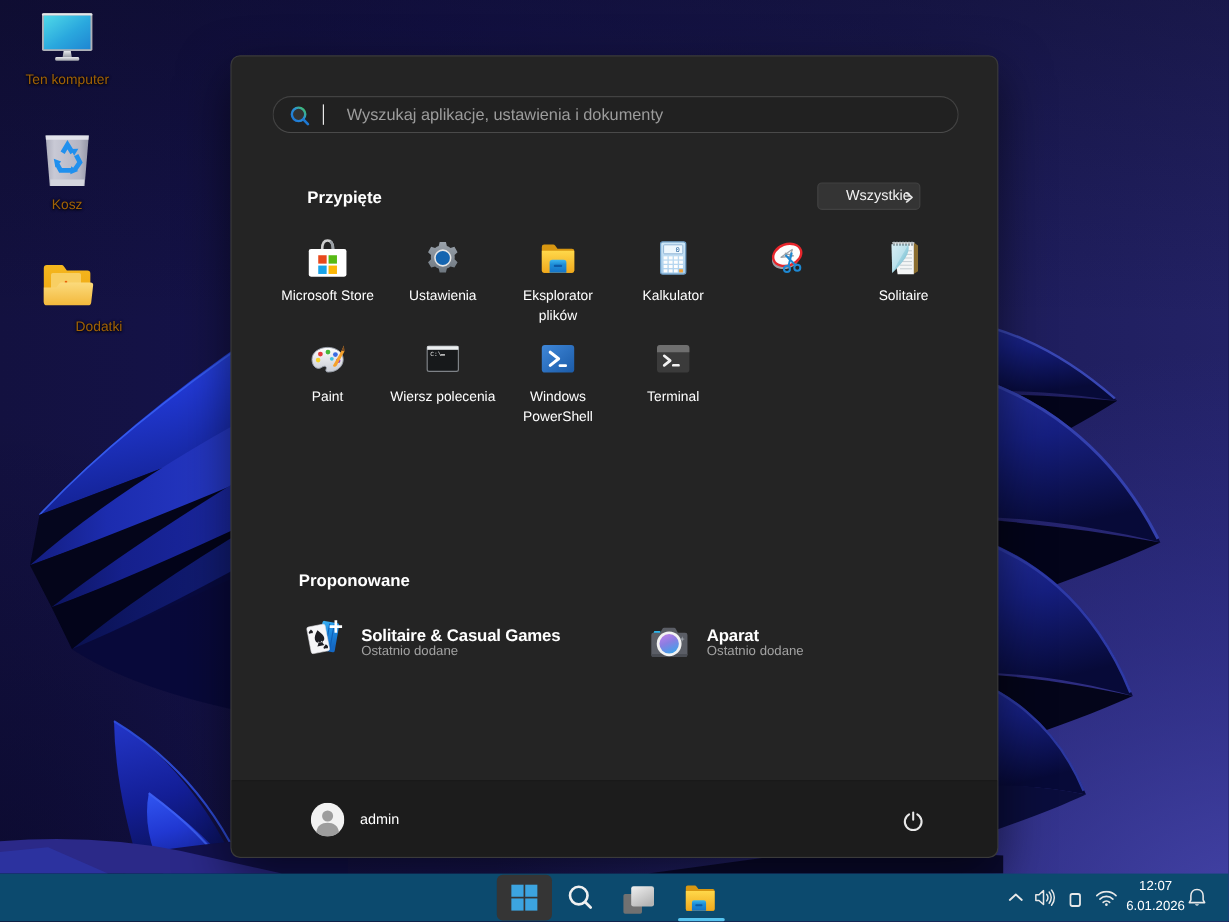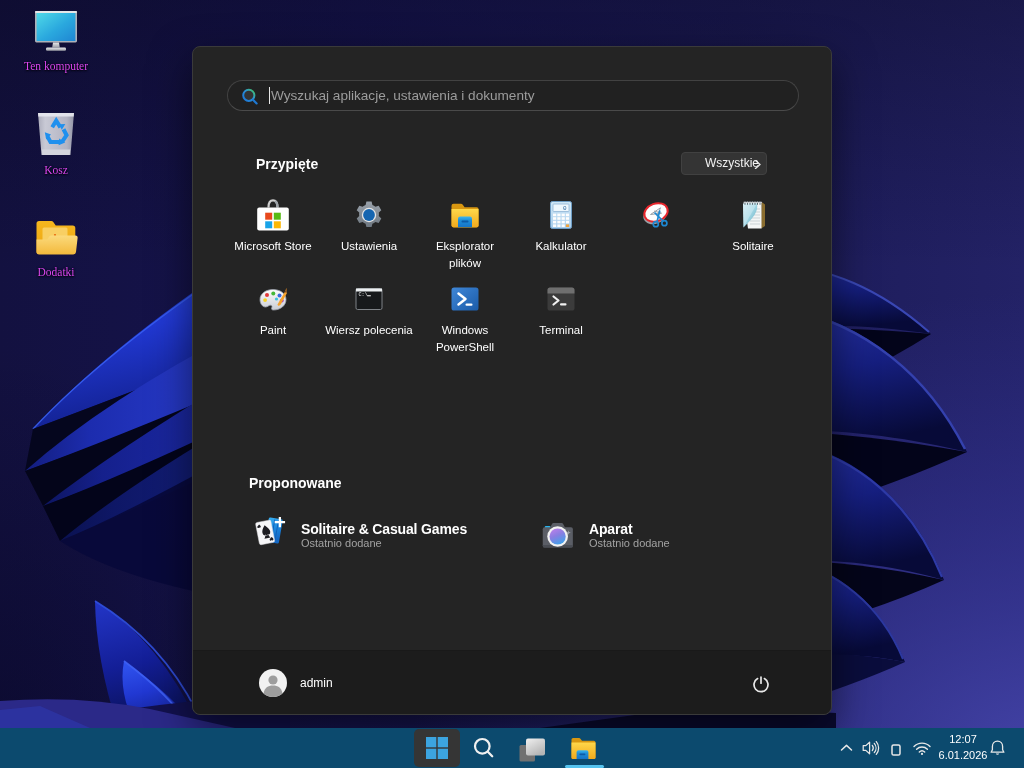--- a/index.html
+++ b/index.html
@@ -3,32 +3,32 @@
 <meta charset="utf-8">
 <style>
   * { margin:0; padding:0; box-sizing:border-box; }
   html,body { width:1024px; height:768px; overflow:hidden; background:#101038;
     font-family:"Liberation Sans", sans-serif; }
   #screen { position:relative; width:1024px; height:768px; overflow:hidden; }
   #wall { position:absolute; left:0; top:0; }
   .abs { position:absolute; }
 
   
-  .dicon { position:absolute; width:92px; text-align:center; color:#d946ef;font-family:Liberation Serif, serif; }
+  .dicon { position:absolute; width:92px; text-align:center; color:#a16207; }
   .dicon .lbl { font-size:11.5px; line-height:13px; margin-top:4px;
      text-shadow:0 1px 2px rgba(0,0,0,.9), 0 0 2px rgba(0,0,0,.8); }
 
   
   #menu { position:absolute; left:192px; top:46px; width:640px; height:669px;
     background:#242424; border:1px solid #3a3a3a; border-radius:8px;
     box-shadow:0 16px 42px rgba(0,0,0,.55); }
   #searchbar { position:absolute; left:34px; top:33px; width:572px; height:31px;
     background:#212121; border:1px solid #424242; border-bottom-color:#4a4a4a;
     border-radius:16px; }
-  #searchtxt { position:absolute; left:43px; top:7px; font-size:13.6px; color:#9c9c9c; }
+  #searchtxt { position:absolute; left:43px; top:7px; font-size:13.6px; color:#9c9c9c;padding-left:18px; }
   #caret { position:absolute; left:41px; top:6px; width:1px; height:17px; background:#e8e8e8; }
   .heading { position:absolute; font-size:14px; font-weight:700; color:#fff; }
   #allbtn { position:absolute; left:488px; top:105px; width:86px; height:23px;
     background:#343434; border:1px solid #414141; border-radius:4px;
     color:#f2f2f2; font-size:12px; line-height:21px; text-align:left; }
   .tile { position:absolute; width:96px; text-align:center; color:#fff; }
   .tile .ic { display:inline-block; width:32px; height:32px; }
   .tile .lbl { font-size:11.5px; line-height:16.5px; margin-top:3px; }
   .rec { position:absolute; height:58px; color:#fff; }
   .rec .ric { position:absolute; left:14px; top:10px; width:32px; height:32px; }
@@ -207,21 +207,21 @@
         <linearGradient id="ff" x1="0" y1="0" x2="0" y2="1">
           <stop offset="0" stop-color="#fbda7c"></stop>
           <stop offset="1" stop-color="#f3b93c"></stop>
         </linearGradient>
       </defs>
       <path d="M3.5 5.5 a2.6 2.6 0 0 1 2.6 -2.6 l12.2 0 a2.4 2.4 0 0 1 2 1.1 l2.4 3.4 l17 0 a2.6 2.6 0 0 1 2.6 2.6 l0 23.5 a2.6 2.6 0 0 1 -2.6 2.6 l-33.6 0 a2.6 2.6 0 0 1 -2.6 -2.6 Z" fill="url(#fb)"></path>
       <rect x="9.5" y="9.5" width="25" height="18" rx="1.5" fill="#f8cf63"></rect>
       <circle cx="22" cy="17" r="1.1" fill="#e8630a"></circle>
       <path d="M3.5 21.5 L14 21.5 L16.5 18.3 a2.2 2.2 0 0 1 1.8 -0.9 l24 0 a2.3 2.3 0 0 1 2.3 2.6 l-1.6 14 a2.7 2.7 0 0 1 -2.7 2.4 l-34.2 0 a2.6 2.6 0 0 1 -2.6 -2.6 Z" fill="url(#ff)"></path>
     </svg>
-    <div class="lbl" style="margin-top:6px;">Dodatki</div>
+    <div class="lbl" style="margin-top:6px;text-align:right;">Dodatki</div>
   </div>
 
   <div id="menu">
     <div id="searchbar">
       <svg class="abs" style="left:13px;top:7px;" width="18" height="18" viewBox="0 0 18 18">
         <defs>
             <linearGradient id="mag" x1="0" y1="0" x2="1" y2="1">
           <stop offset="0" stop-color="#2f7fd6"></stop>
               <stop offset="0.5" stop-color="#2f9fd6"></stop>
               <stop offset="1" stop-color="#3fc25f"></stop>

